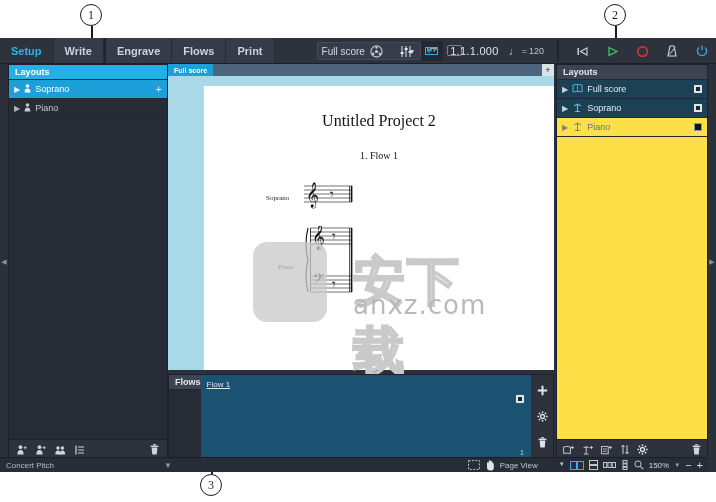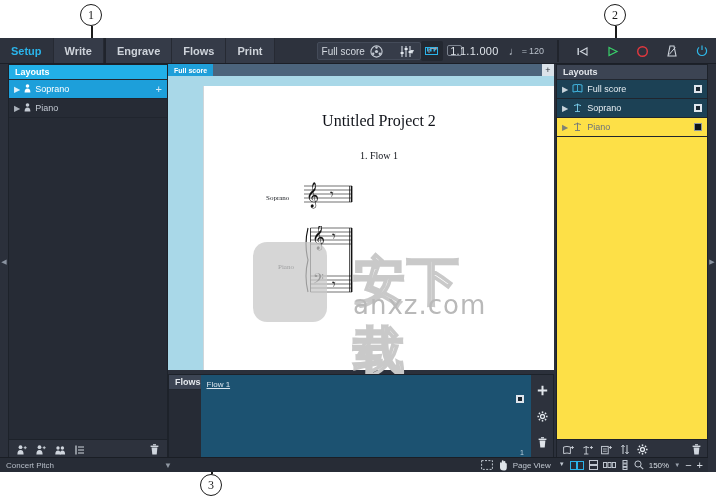--- a/index.html
+++ b/index.html
@@ -82,21 +82,21 @@
               align-items:center; justify-content:space-around; padding:3px 0; color:#d2d8df; }
 
   
   .status { position:absolute; left:0; bottom:0; width:708px; height:15px; background:#272c36;
             border-top:1px solid #1a1e25; display:flex; align-items:center; font-size:8px; color:#b7bec8; }
   .st-pitch { width:88px; padding-left:6px; }
   .st-dd { width:160px; display:flex; justify-content:center; color:#8e96a1; }
   .st-right { margin-left:auto; display:flex; align-items:center; gap:5px; padding-right:5px; }
   .vbtn { display:flex; align-items:center; justify-content:center; color:#c0c7d0; }
   .vbtn.on { color:#2ab4ea; }
-  .pageview { display:flex; gap:8px; color:#c0c7d0; }
+  .pageview { display:flex; gap:21px; color:#c0c7d0; }
   .zoomval { color:#d6dce3; }
 
   
   #wm { position:absolute; left:245px; top:196px; width:235px; height:96px; pointer-events:none; }
   #wm .cn { position:absolute; left:108px; top:13px; font-size:52px; font-weight:bold; color:transparent;
             -webkit-text-stroke:2px #c9c9c9; font-family:"DejaVu Sans", sans-serif; letter-spacing:2px; }
   #wm .dom { position:absolute; left:108px; top:56px; font-size:26px; color:#b9b9b9;
              font-family:"DejaVu Sans", sans-serif; letter-spacing:1px; }
   #wm .bag { position:absolute; left:8px; top:8px; width:74px; height:80px; background:#c8c8c8;
              border-radius:14px; opacity:.75; }

